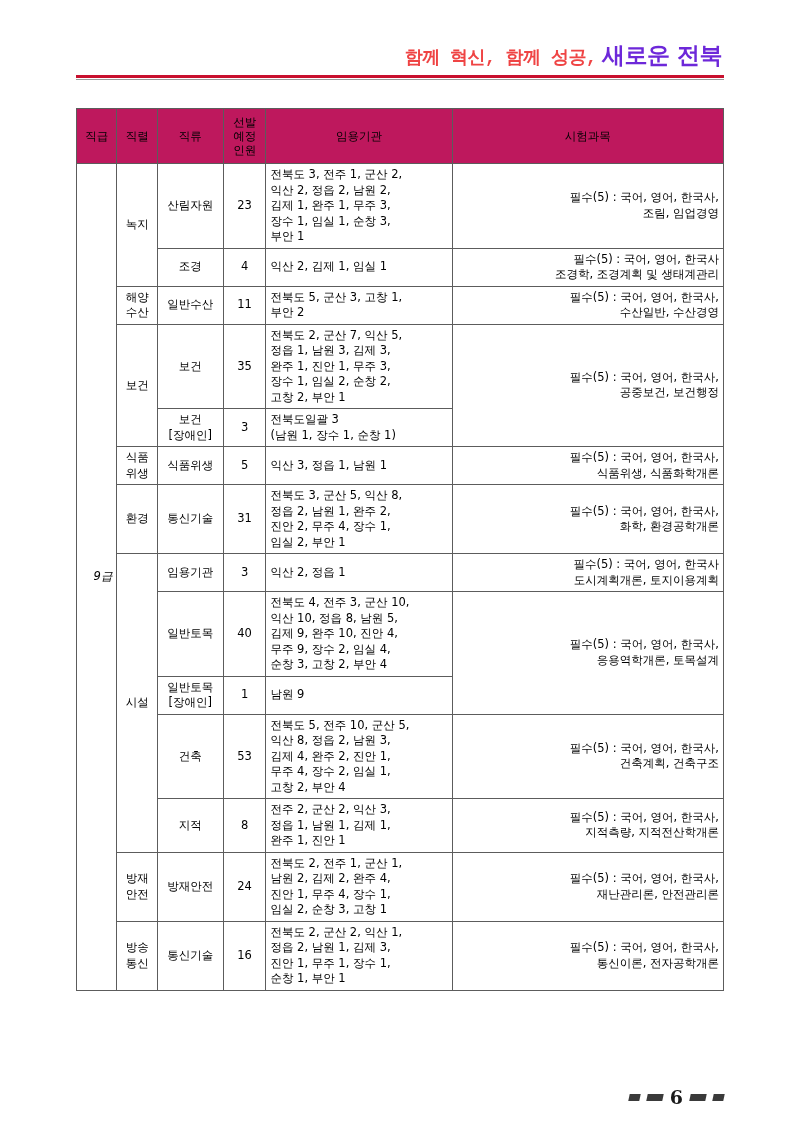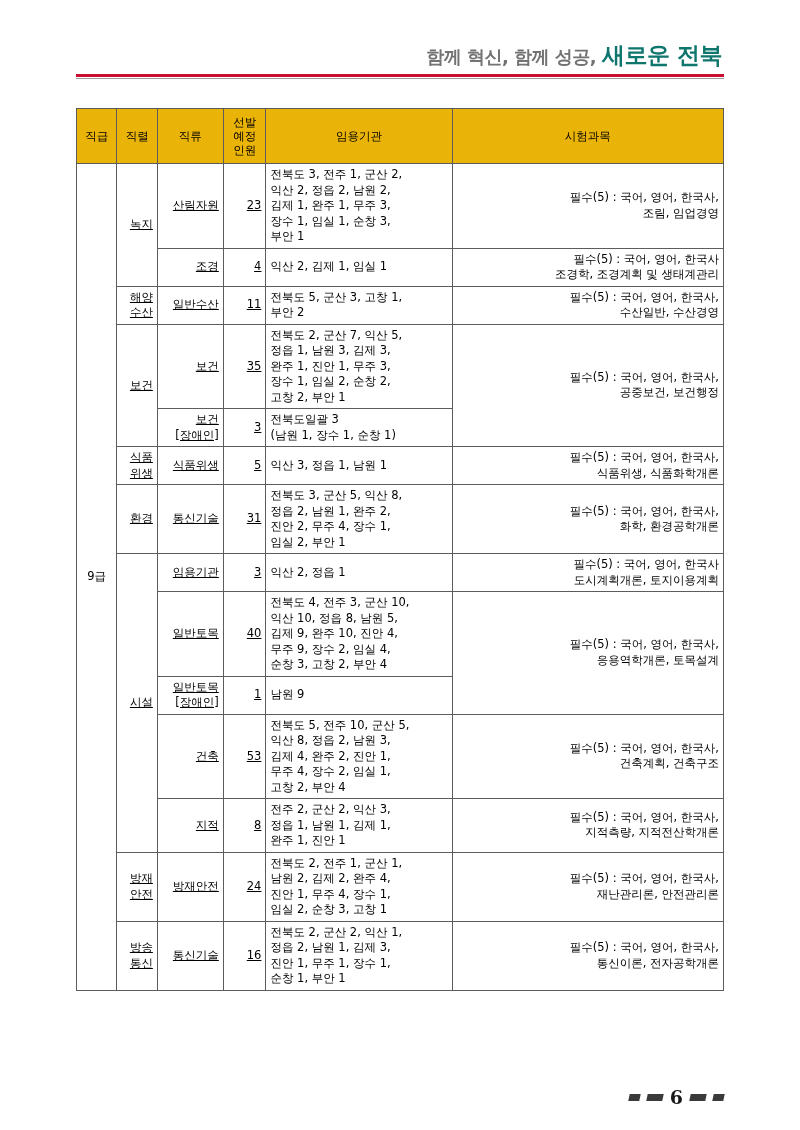--- a/index.html
+++ b/index.html
@@ -34,22 +34,22 @@
   .header-slogan {
     text-align: right;
     font-family: "DejaVu Sans", sans-serif;
     font-size: 18px;
     font-weight: bold;
     letter-spacing: -0.5px;
     line-height: 22px;
     white-space: nowrap;
     padding-right: 2px;
   }
-  .slogan-dark { color: #737373; }
-  .slogan-blue { color: #0f766e; }
+  .slogan-dark { color: #ef4444; font-family: Liberation Mono, monospace; }
+  .slogan-blue { color: #6d28d9; }
   .slogan-big {
     font-size: 23px;
   }
   .header-rule {
     margin-top: 6px;
     height: 3px;
     background: #c8102e;
     width: 100%;
   }
   .header-rule2 {
@@ -73,21 +73,21 @@
   }
   table.main th, table.main td {
     border: 1px solid #5c5c5c;
     font-size: 11.5px;
     line-height: 15.5px;
     padding: 3px 4px;
     vertical-align: middle;
     font-family: "DejaVu Sans", sans-serif;
   }
   table.main thead th {
-    background: #eab308;
+    background: #be185d;
     text-align: center;
     font-weight: normal;
     padding: 6px 2px;
     line-height: 14px;
   }
   .nowrap-pre { white-space: pre-line; }
 
   col.c1 { width: 38px; }
   col.c2 { width: 38px; }
   col.c3 { width: 62px; }
@@ -104,33 +104,32 @@
     line-height: 15.5px;
     margin-left: 33px;
   }
   td.subj {
     text-align: right;
     white-space: pre-line;
     font-size: 11.3px;
     line-height: 17px;
   }
   td.grade {
+    text-align: right;
+    font-size: 12px;
+    font-style: italic;
+  }
+  td.series, td.class-cell {
     text-align: center;
-    font-size: 12px;
-  }
-  td.series, td.class-cell {
-    text-align: right;
     white-space: pre-line;
     font-size: 11.5px;
-    text-decoration: underline;
   }
   td.count {
-    text-align: right;
+    text-align: center;
     font-size: 11.5px;
-    text-decoration: underline;
   }
 
   
   .footer {
     position: absolute;
     bottom: 22px;
     right: 76px;
     display: flex;
     align-items: center;
     gap: 7px;

